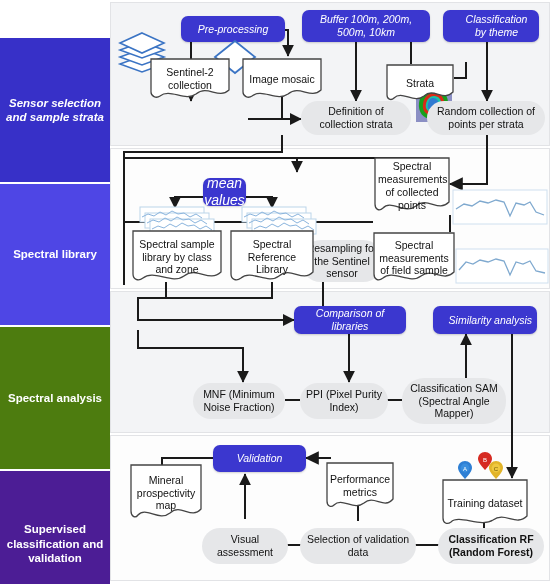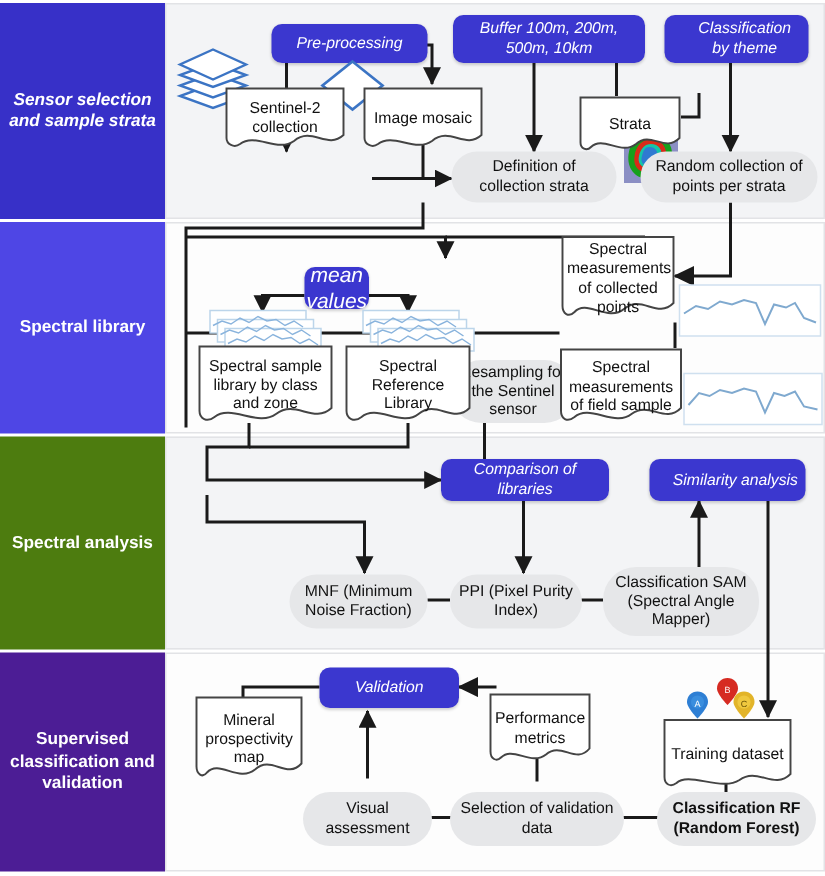--- a/index.html
+++ b/index.html
@@ -1,21 +1,21 @@
 <!DOCTYPE html>
 <html><head>
 <meta charset="utf-8">
 <style>
   html,body{margin:0;padding:0;background:#ffffff;}
   body{width:550px;height:584px;font-family:"Liberation Sans",sans-serif;}
   #diagram{position:relative;width:550px;height:584px;overflow:hidden;background:#ffffff;}
 
   .band{position:absolute;left:0;width:110px;display:flex;align-items:center;justify-content:center;
         text-align:center;color:#ffffff;font-weight:bold;font-style:italic;font-size:11.5px;line-height:1.25;
-        padding:0 6px;box-sizing:border-box;}
+        padding:0 6px;box-sizing:border-box;margin-top:36px;}
   .band.plain{font-style:normal;}
 
   .panel{position:absolute;left:110px;width:440px;box-sizing:border-box;
          background:#f3f4f6;border:1px solid #e2e3e6;}
   .panel.white{background:#fdfdfd;}
 
   .svgwrap{position:absolute;left:0;top:0;width:550px;height:584px;pointer-events:none;}
 
   .node{position:absolute;box-sizing:border-box;display:flex;align-items:center;justify-content:center;
         text-align:center;line-height:1.22;}

